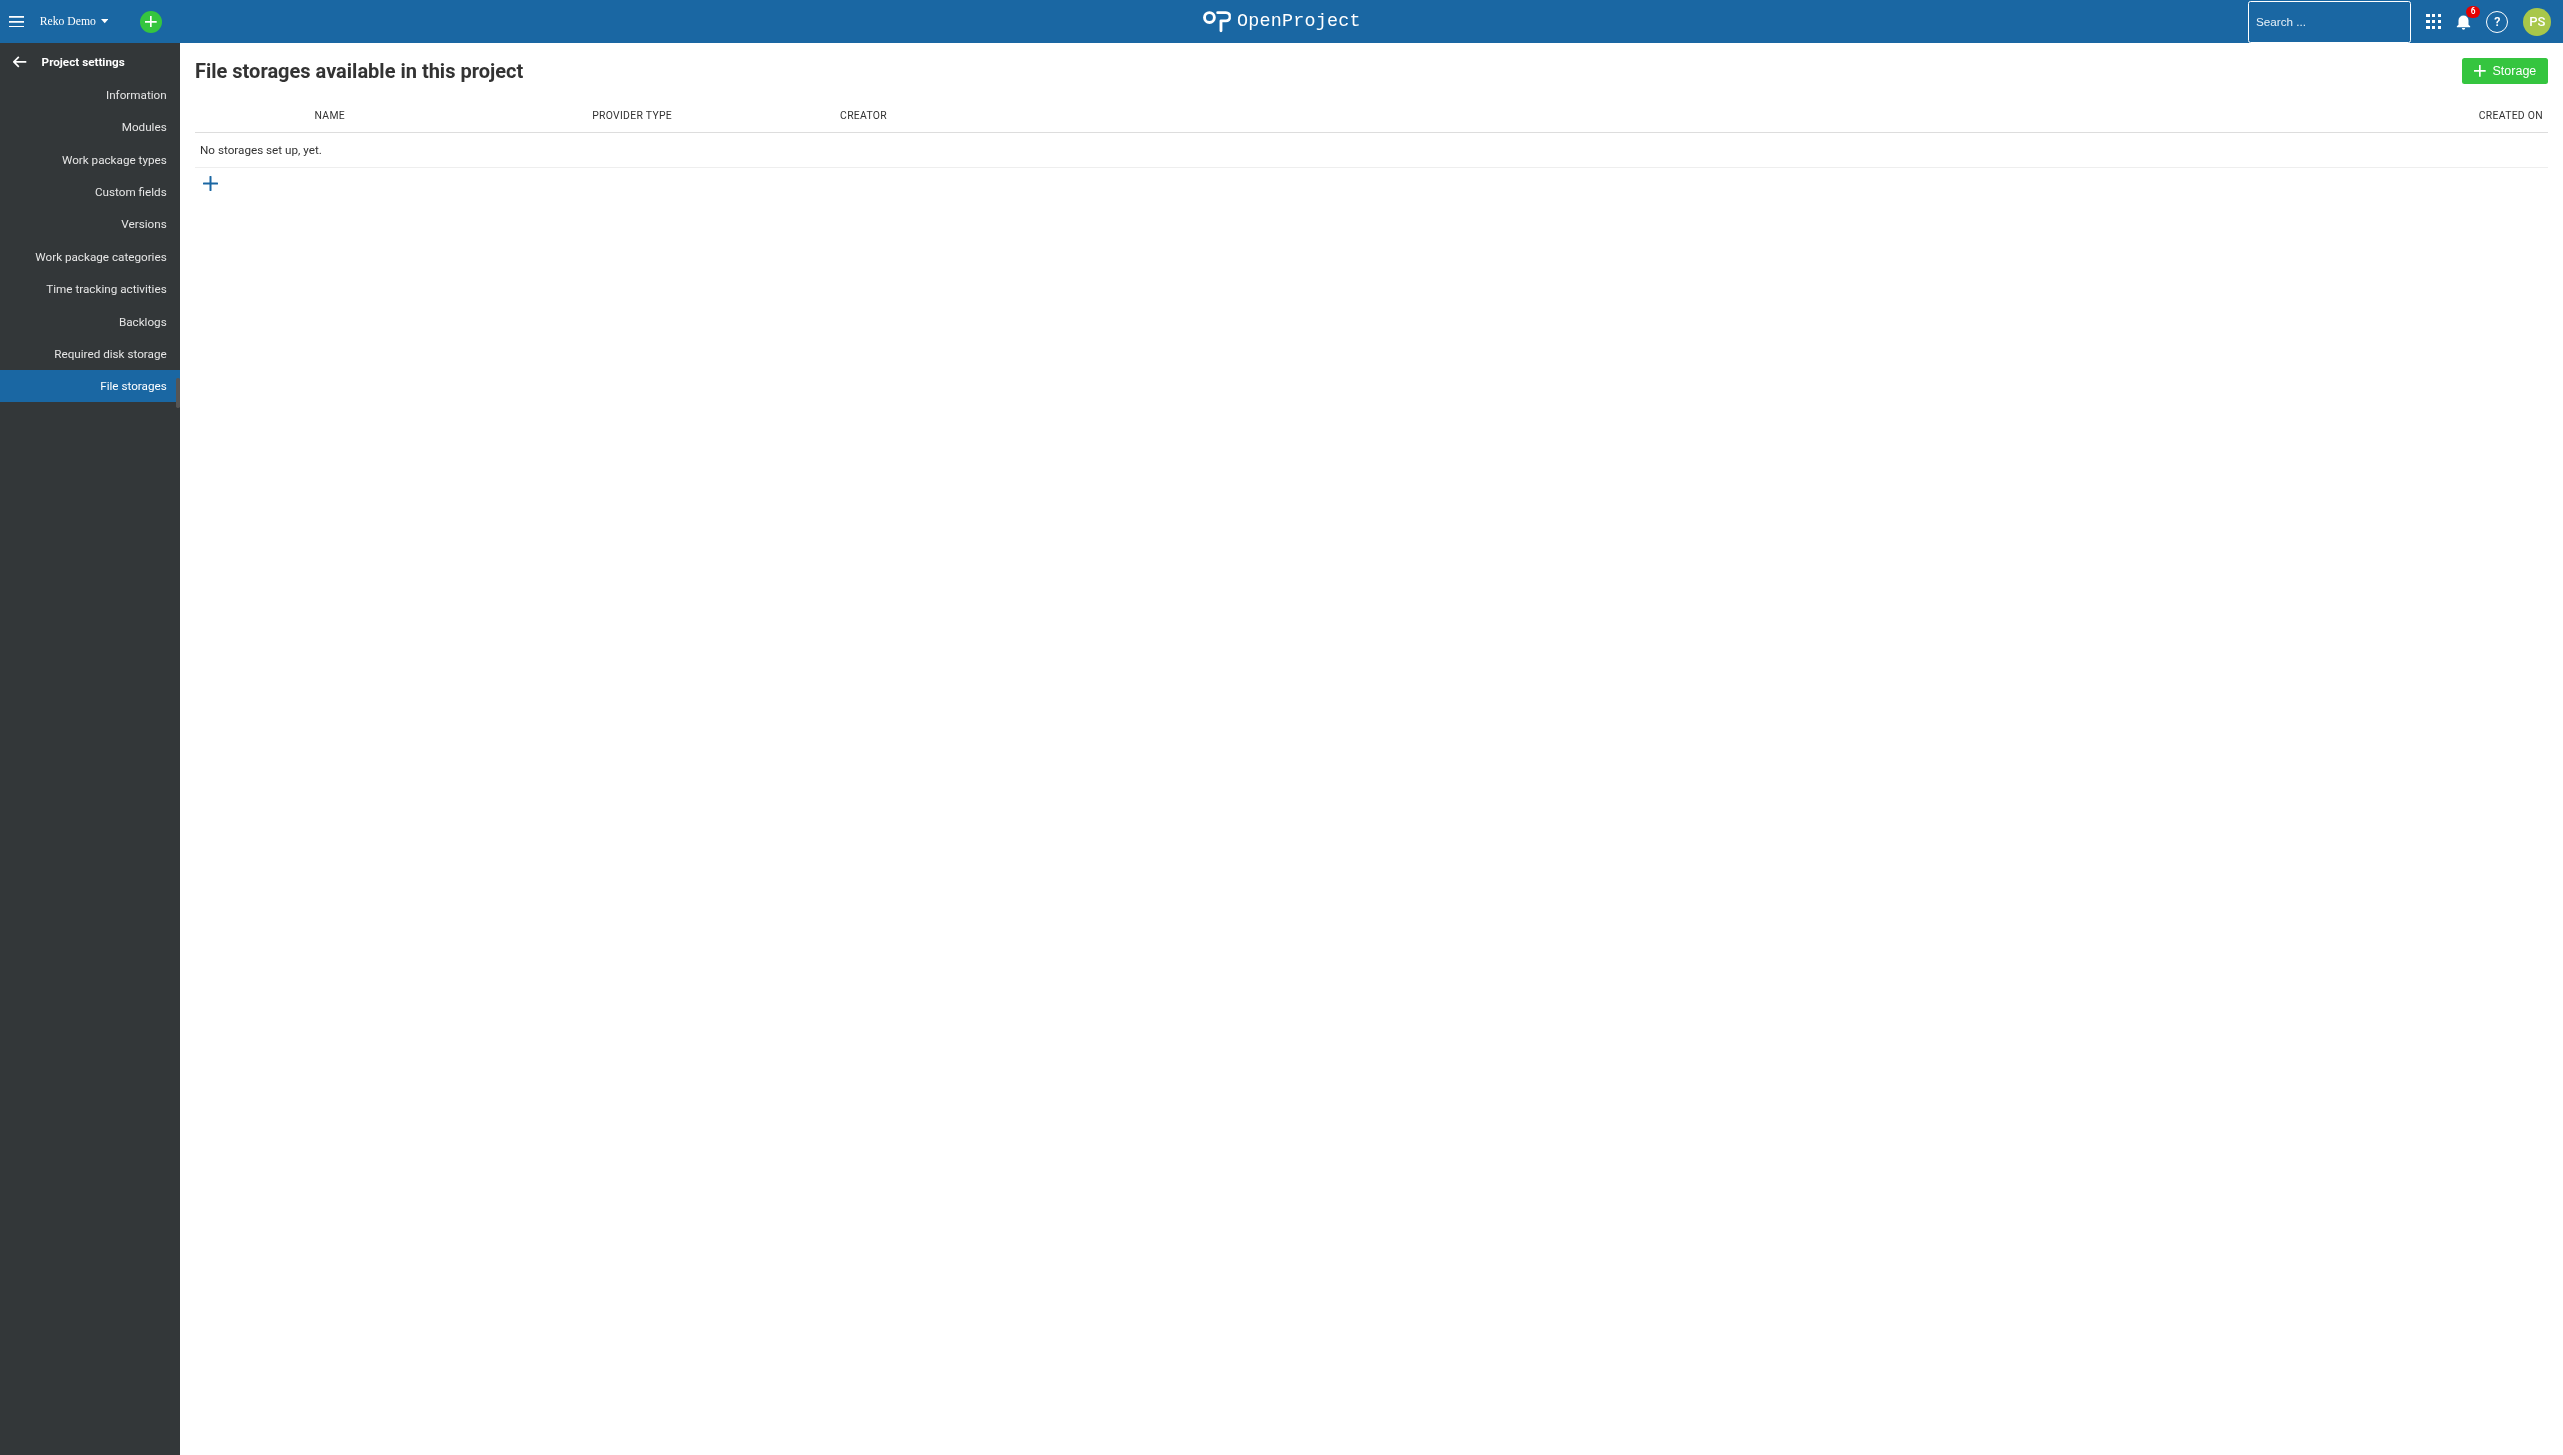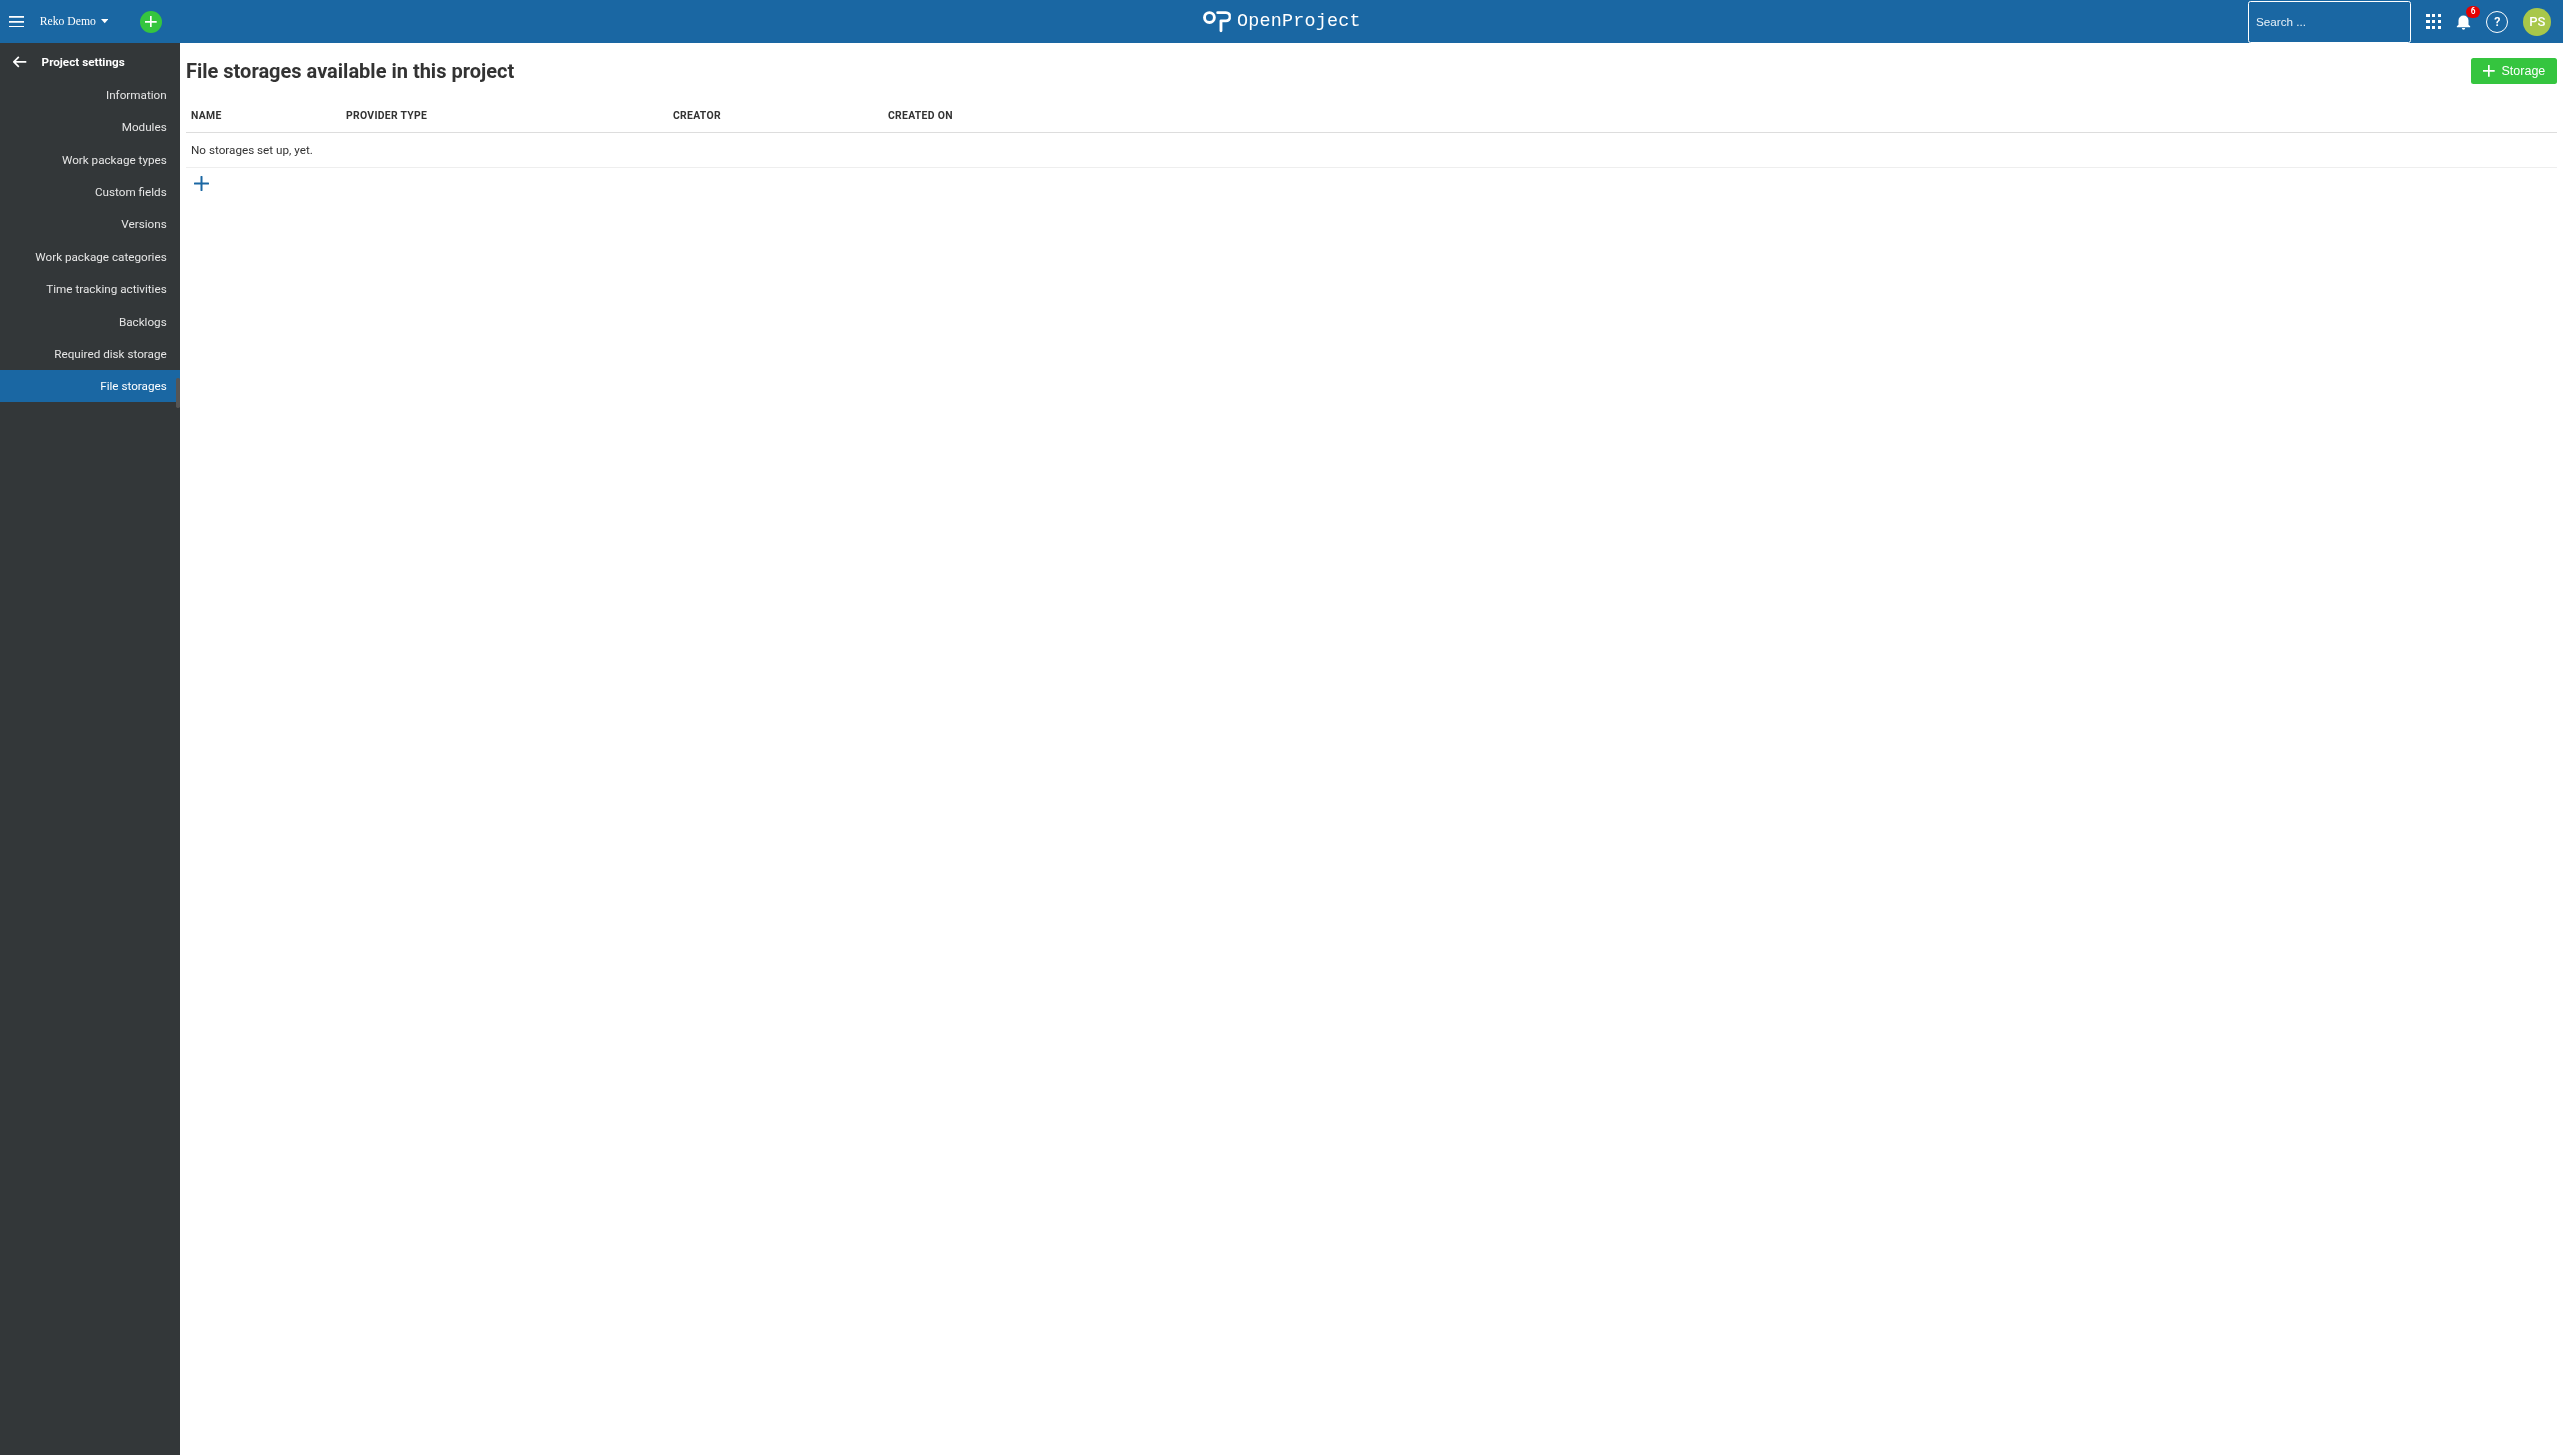--- a/index.html
+++ b/index.html
@@ -86,36 +86,36 @@
   .side-item {
     padding:9.2px 13.3px 9.2px 25px; font-size:11.7px; color:#e6e6e6; cursor:pointer;
   }
   .side-item.active { background:#1a67a3; color:#fff; }
 
   .sidebar-scroll-hint {
     position:absolute; right:0; top:335px; width:4.2px; height:30px; background:#555; border-radius:1.7px;
   }
 
   .main {
-    flex:1; background:#fff; padding:15px 6px; overflow:auto;
+    flex:1; background:#fff; padding:15px 15px; overflow:auto;
   }
   .main-header-row {
     display:flex; align-items:center; justify-content:space-between; margin-bottom:18.4px;
   }
   .page-title {
     font-size:20px; font-weight:700; color:#333;
   }
   .btn-storage {
     background:#35c53f; color:#fff; border:none; border-radius:2.5px;
     padding:5.8px 11.7px; font-size:12.5px; display:flex; align-items:center; gap:6.7px; cursor:pointer;
   }
 
   table.storage-table { width:100%; border-collapse:collapse; }
   .storage-table thead th {
-    text-align:left; font-size:10.4px; font-weight:700; letter-spacing:0.3px;
+    text-align:right; font-size:10.4px; font-weight:400; letter-spacing:0.3px;
     color:#333; padding:6.7px 5px 10px 5px; border-bottom:0.8px solid #ddd;
   }
   .storage-table thead th:first-child { width:155px; }
   .storage-table thead th:nth-child(2) { width:327px; }
   .storage-table thead th:nth-child(3) { width:215px; }
 
   .empty-row td {
     padding:10px 5px; font-size:11.7px; color:#333; border-bottom:0.8px solid #eee;
   }
 

